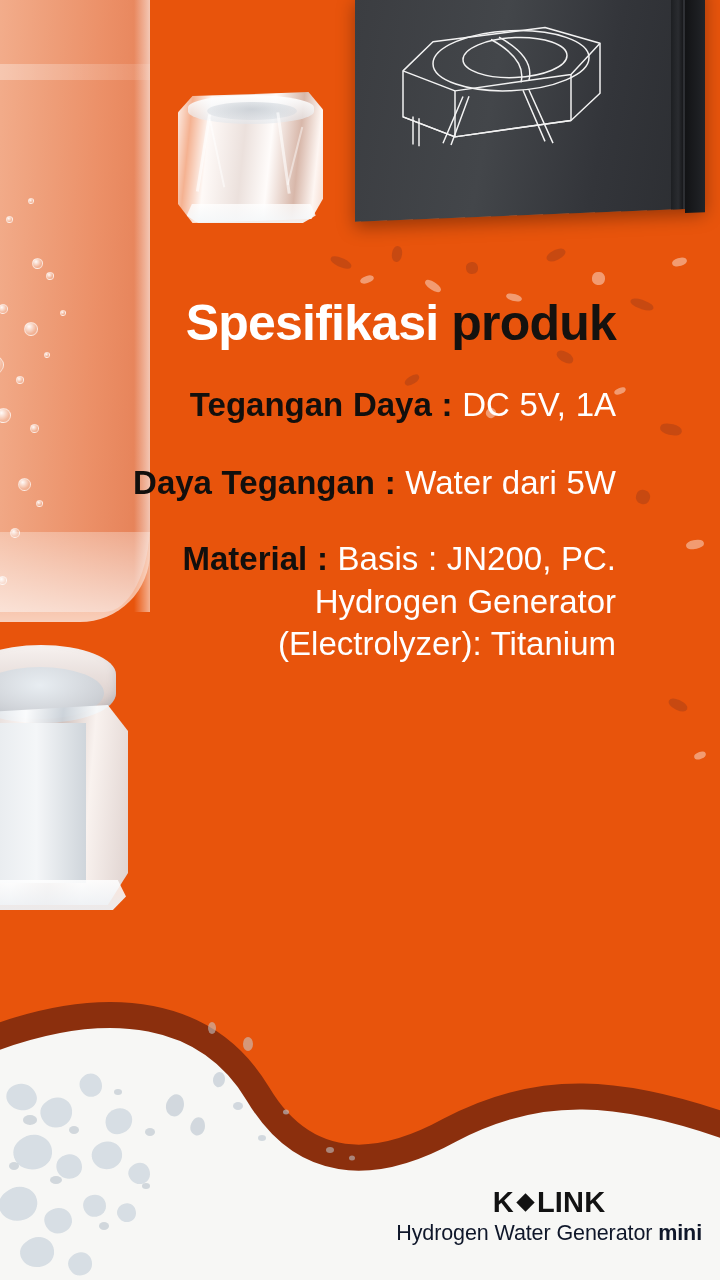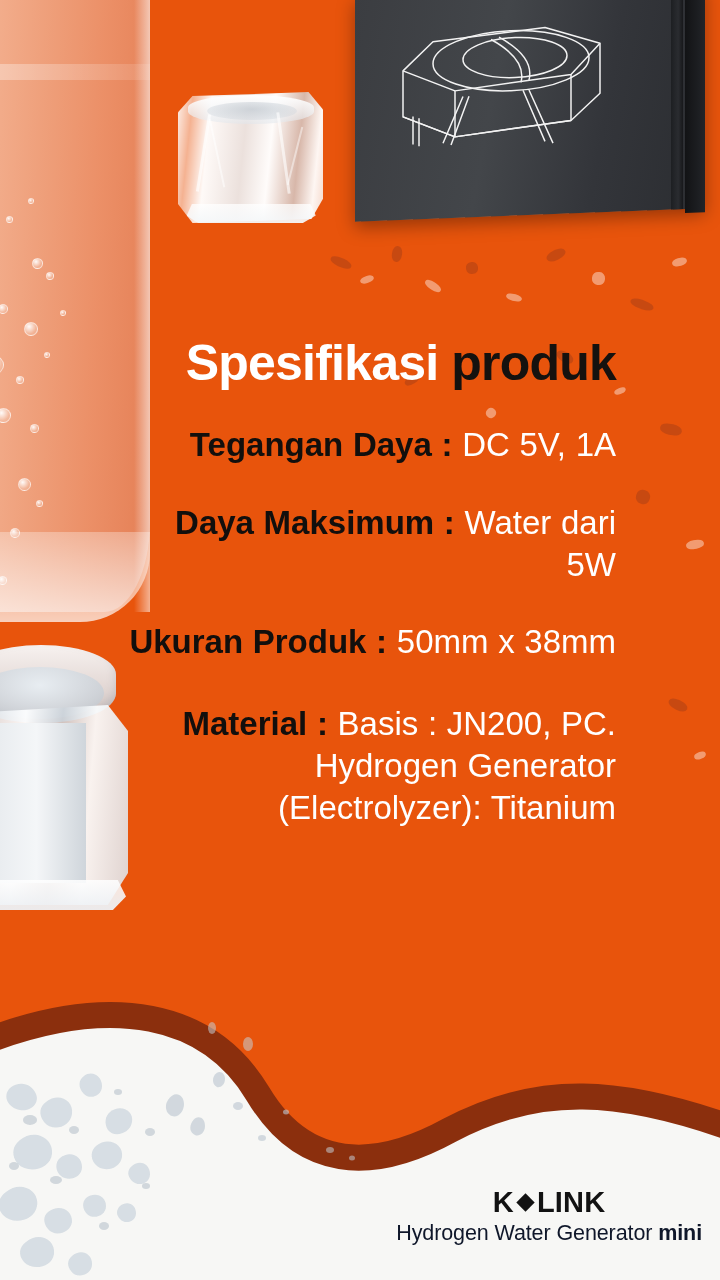--- a/index.html
+++ b/index.html
@@ -139,21 +139,20 @@
   .speck { position:absolute; border-radius:45%;
     background:rgba(255,255,255,.42); }
   .speck.dk { background:rgba(160,60,25,.45); }
 
   
   .spec-panel {
     position:absolute; left:0; top:296px; width:636px;
     padding:0 14px 0 120px;
     text-align:right;
     z-index:6;
-    margin-top:40px;
   }
   .spec-title {
     font-size:50px; font-weight:bold; letter-spacing:-.8px;
     line-height:1.08;
     text-align:right;
     margin-bottom:34px;
     padding-right:6px;
   }
   .spec-title .w { color:#ffffff; }
   .spec-title .b { color:#15120f; }
@@ -303,26 +302,23 @@
       <span class="w">Spesifikasi</span>
       <span class="b">produk</span>
     </div>
 
 
     <div class="spec-row" id="row-1">
       <span class="k">Tegangan Daya</span><span class="k"> : </span><span class="v">DC 5V, 1A</span>
     </div>
 
     <div class="spec-row" id="row-2">
-      <span class="k">Daya Maksimum</span><span class="k"> : </span><span class="v">Water dari 5W</span>
-    </div>
-
-    <div class="spec-row" id="row-3">
-      <span class="k">Ukuran Produk</span><span class="k"> : </span><span class="v">50mm x 38mm</span>
-    </div>
+      <span class="k">Daya Tegangan</span><span class="k"> : </span><span class="v">Water dari 5W</span>
+    </div>
+
 
     <div class="spec-row" id="row-4">
       <span class="k">Material</span><span class="k"> : </span><span class="v">Basis : JN200, PC. Hydrogen Generator (Electrolyzer): Titanium</span>
     </div>
   </div>
 
   <div class="wave-wrap">
     <svg viewBox="0 0 720 300" width="720" height="300" preserveAspectRatio="none">
 
       <path d="M0 64 C110 22 205 36 255 118 C300 192 370 200 452 156 C540 108 620 116 720 152 L720 300 L0 300 Z" fill="#F7F7F5"></path>

